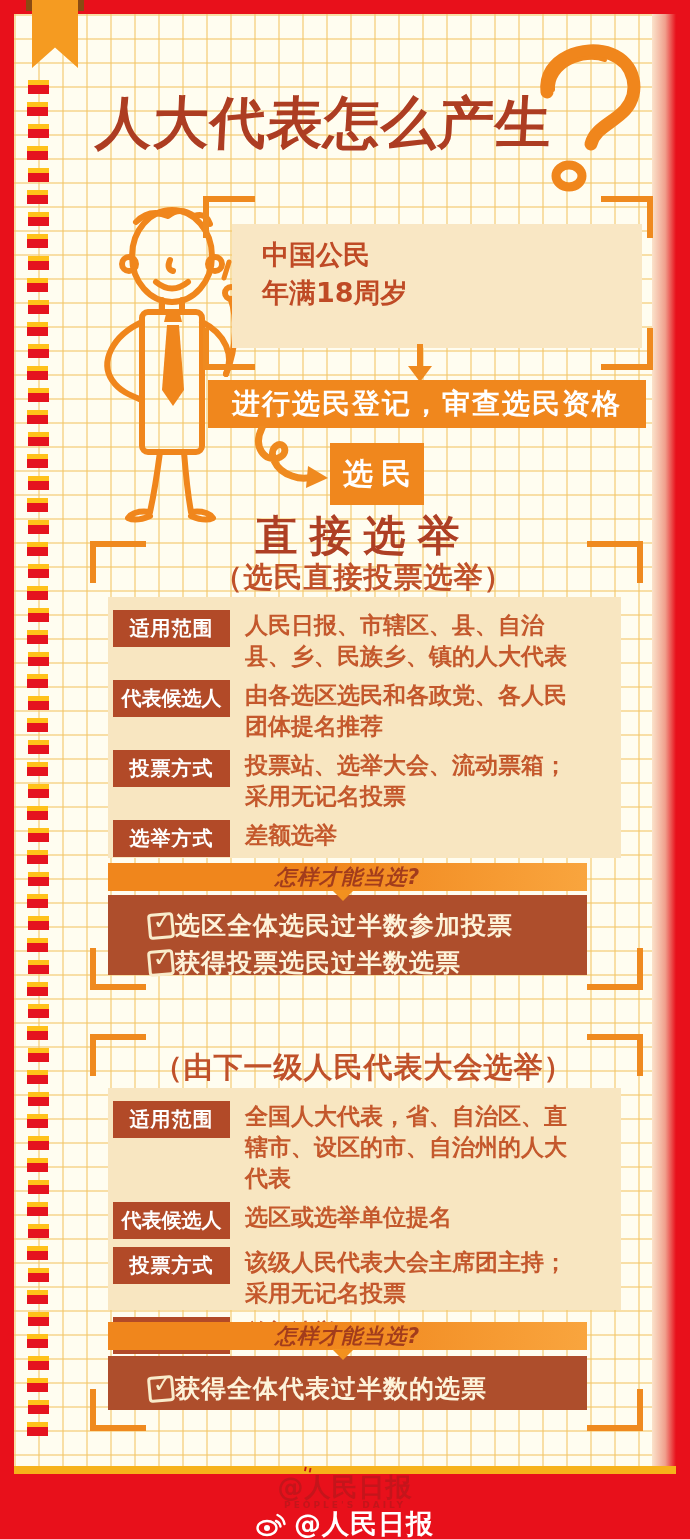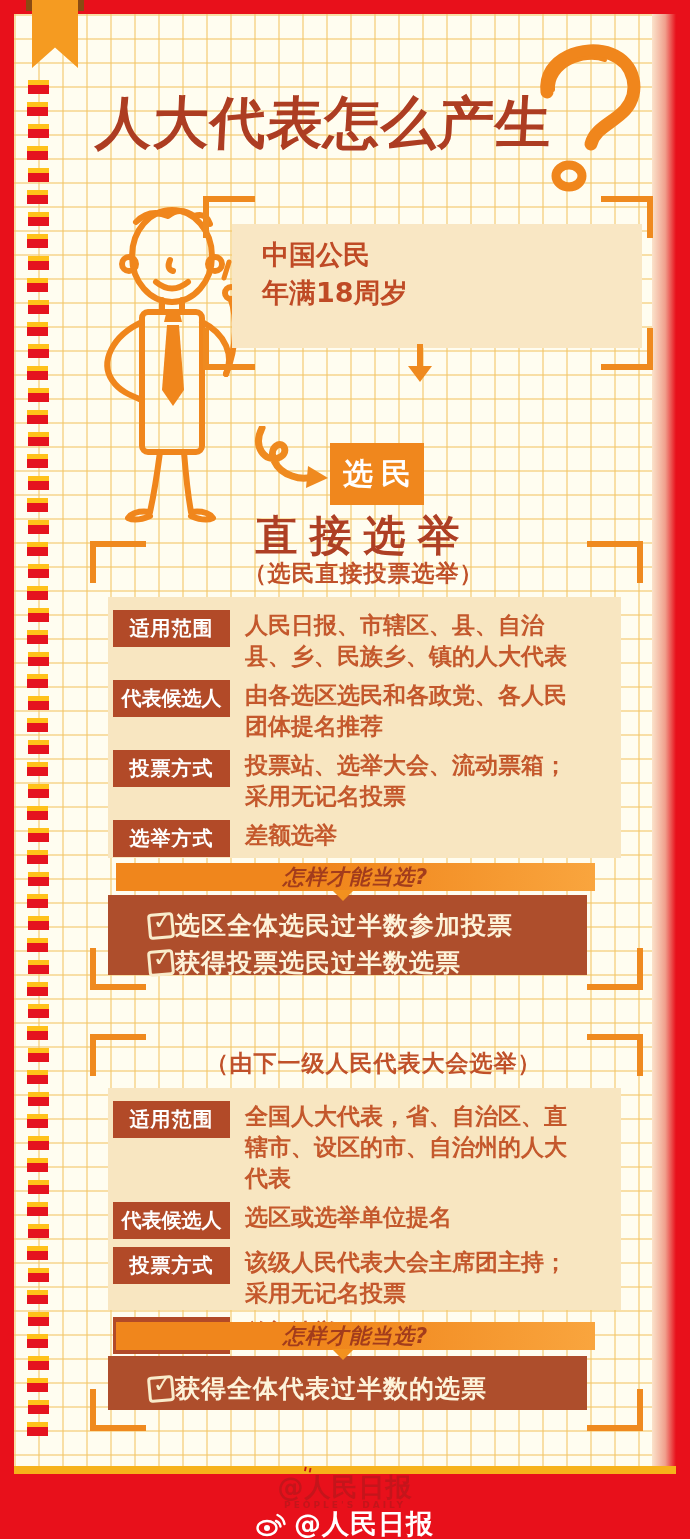--- a/index.html
+++ b/index.html
@@ -51,35 +51,35 @@
     color:#ffffff;font-size:28px;font-weight:700;letter-spacing:2px;display:flex;align-items:center;
     justify-content:center;white-space:nowrap;}
   .curved-arrow{position:absolute;left:248px;top:426px;}
   .voter-badge{position:absolute;left:330px;top:443px;width:94px;height:62px;background:#f0871d;
     color:#fff;font-size:30px;font-weight:700;letter-spacing:8px;display:flex;align-items:center;
     justify-content:center;padding-left:8px;box-sizing:border-box;}
 
   
   .sec-heading{position:absolute;left:90px;width:547px;text-align:center;font-size:42px;font-weight:900;
     color:#ae3f24;letter-spacing:12px;}
-  .sec-sub{position:absolute;left:90px;width:547px;text-align:center;font-size:23px;font-weight:700;
+  .sec-sub{position:absolute;left:90px;width:547px;text-align:center;font-size:29px;font-weight:700;
     color:#c0512a;letter-spacing:1px;}
 
   .panel{position:absolute;left:108px;width:513px;background:#f8e6c1;box-sizing:border-box;
     padding:13px 0 0 0;}
   .row{display:flex;align-items:flex-start;margin-bottom:8px;}
   .row-label{flex:0 0 auto;width:117px;margin-left:5px;background:#b24a28;color:#ffffff;
     font-size:20px;font-weight:700;text-align:center;padding:5px 0;letter-spacing:1px;white-space:nowrap;}
   .row-label.n5{letter-spacing:0;}
   .row-text{margin-left:15px;width:330px;font-size:23px;line-height:31px;font-weight:700;color:#c4582c;}
 
   .q-banner{position:absolute;left:108px;width:479px;height:28px;
     background:linear-gradient(90deg,#f0861c 45%,#f9a53e 100%);
     color:#a23c1c;font-size:21px;font-weight:900;font-style:italic;display:flex;align-items:center;
-    justify-content:center;letter-spacing:1px;margin-left:8px;}
+    justify-content:center;letter-spacing:1px;}
   .q-notch{position:absolute;left:332px;width:0;height:0;border-left:11px solid transparent;
     border-right:11px solid transparent;border-top:11px solid #f2911f;z-index:2;}
   .check-panel{position:absolute;left:108px;width:479px;background:#ae4e2c;box-sizing:border-box;
     padding:10px 0 6px 40px;}
   .check-item{display:flex;align-items:center;margin:4px 0;}
   .checkbox{flex:0 0 auto;width:20px;height:20px;border:3px solid #f9eccb;border-radius:4px;
     transform:rotate(-5deg);position:relative;}
   .checkbox .mark{position:absolute;left:2px;top:-9px;color:#f9eccb;font-size:24px;font-weight:900;}
   .check-text{margin-left:1px;color:#fdf3da;font-size:25px;font-weight:700;letter-spacing:1px;white-space:nowrap;}
 
@@ -208,20 +208,21 @@
   <div class="intro-box">
     <div class="intro-line">中国公民</div>
     <div class="intro-line">年满18周岁</div>
   </div>
 
   <div class="down-arrow">
     <div class="bar"></div>
       <div class="head"></div>
   </div>
 
+  <div class="reg-banner">进行选民登记，审查选民资格</div>
 
   <svg class="curved-arrow" width="90" height="64" viewBox="0 0 90 64">
     <path d="M14,2 C4,22 18,36 30,32 C42,28 36,14 28,20 C20,26 26,44 44,50 C52,53 58,53 64,51" fill="none" stroke="#ef8a1f" stroke-width="7" stroke-linecap="round"></path>
     <polygon points="60,40 80,52 58,62" fill="#ef8a1f"></polygon>
   </svg>
 
   <div class="voter-badge">选民</div>
 
   <div class="sec-heading" style="top:508px;">直接选举</div>
   <div class="sec-sub" style="top:558px;">（选民直接投票选举）</div>
@@ -261,21 +262,21 @@
       <div class="check-text">选区全体选民过半数参加投票</div>
     </div>
     <div class="check-item">
       <div class="checkbox">
           <span class="mark">✓</span>
         </div>
       <div class="check-text">获得投票选民过半数选票</div>
     </div>
   </div>
 
-  <div class="sec-sub" style="top:1048px;padding-left:10px;">（由下一级人民代表大会选举）</div>
+  <div class="sec-sub" style="top:1048px;">（由下一级人民代表大会选举）</div>
 
   <div class="bracket tl" style="left:90px;top:1034px;width:50px;"></div>
   <div class="bracket tr" style="left:587px;top:1034px;width:50px;"></div>
   <div class="bracket bl" style="left:90px;top:1389px;width:50px;"></div>
   <div class="bracket br" style="left:587px;top:1389px;width:50px;"></div>
 
   <div class="panel" style="top:1088px;height:222px;">
     <div class="row">
       <div class="row-label">适用范围</div>
       <div class="row-text">全国人大代表，省、自治区、直辖市、设区的市、自治州的人大代表</div>

